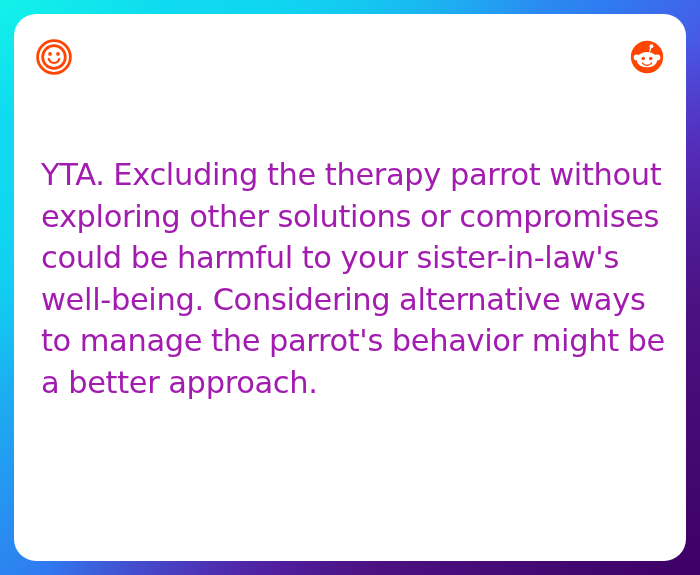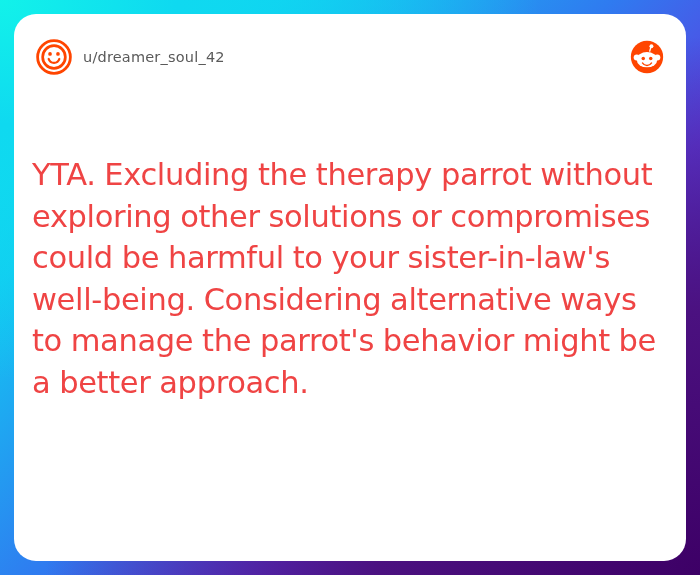--- a/index.html
+++ b/index.html
@@ -78,28 +78,28 @@
   .brand-logo {
     width: 34px;
     height: 34px;
     flex: 0 0 34px;
     display: block;
   }
 
   
   #post-body {
     position: absolute;
-    left: 18px;
+    left: 27px;
     right: 14px;
     top: 140px;
     font-family: "DejaVu Sans", "Liberation Sans", sans-serif;
     font-size: 30.5px;
     line-height: 41.6px;
     letter-spacing: -0.35px;
-    color: #ef4444;
+    color: #a21caf;
     font-weight: 400;
     word-spacing: -0.5px;
   }
 </style>
 </head>
 <body>
 
 <div id="stage">
 
   <div id="card">
@@ -109,21 +109,20 @@
       <div class="author-block">
 
         <svg class="avatar" viewBox="0 0 40 40">
           <circle cx="20" cy="20" r="18.2" fill="none" stroke="#FF4500" stroke-width="3.1"></circle>
           <circle cx="20" cy="20" r="12.6" fill="none" stroke="#FF4500" stroke-width="3.0"></circle>
           <circle cx="15.6" cy="16.6" r="2.05" fill="#FF4500"></circle>
           <circle cx="24.4" cy="16.6" r="2.05" fill="#FF4500"></circle>
           <path d="M14.1 22.2 a6.2 6.2 0 0 0 11.8 0" fill="none" stroke="#FF4500" stroke-width="2.5" stroke-linecap="round"></path>
         </svg>
 
-        <span class="author-name">u/dreamer_soul_42</span>
       </div>
 
       <svg class="brand-logo" viewBox="0 0 40 40">
         <circle cx="20" cy="20" r="19" fill="#FF4500"></circle>
 
         <path d="M23.2 13.2 L24.6 8.0" fill="none" stroke="#FFFFFF" stroke-width="1.5" stroke-linecap="round"></path>
         <circle cx="25.2" cy="7.3" r="2.3" fill="#FFFFFF"></circle>
 
         <ellipse cx="20" cy="23.2" rx="12.1" ry="9.0" fill="#FFFFFF"></ellipse>
 

